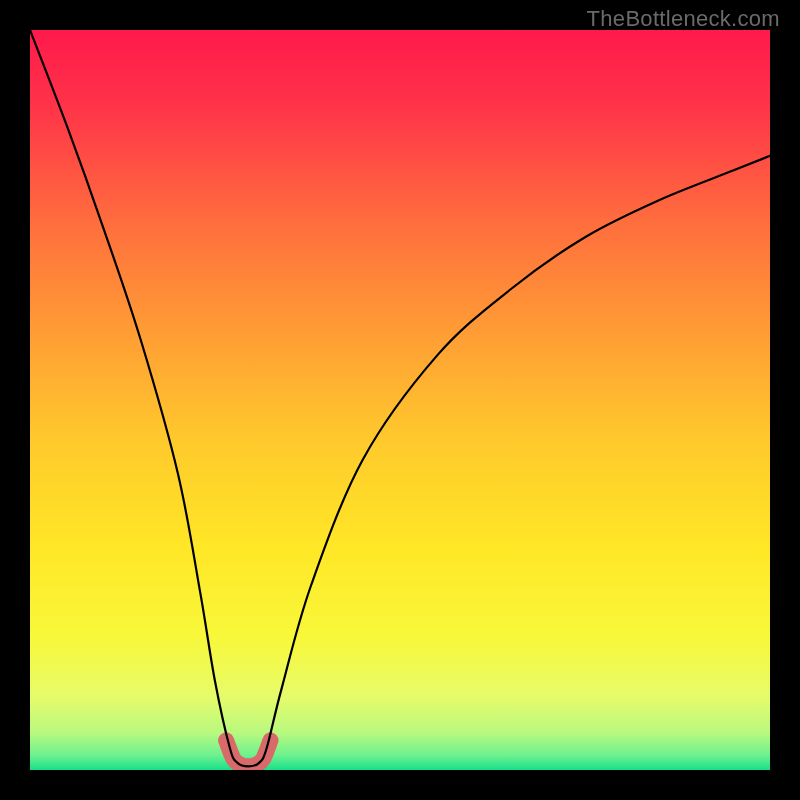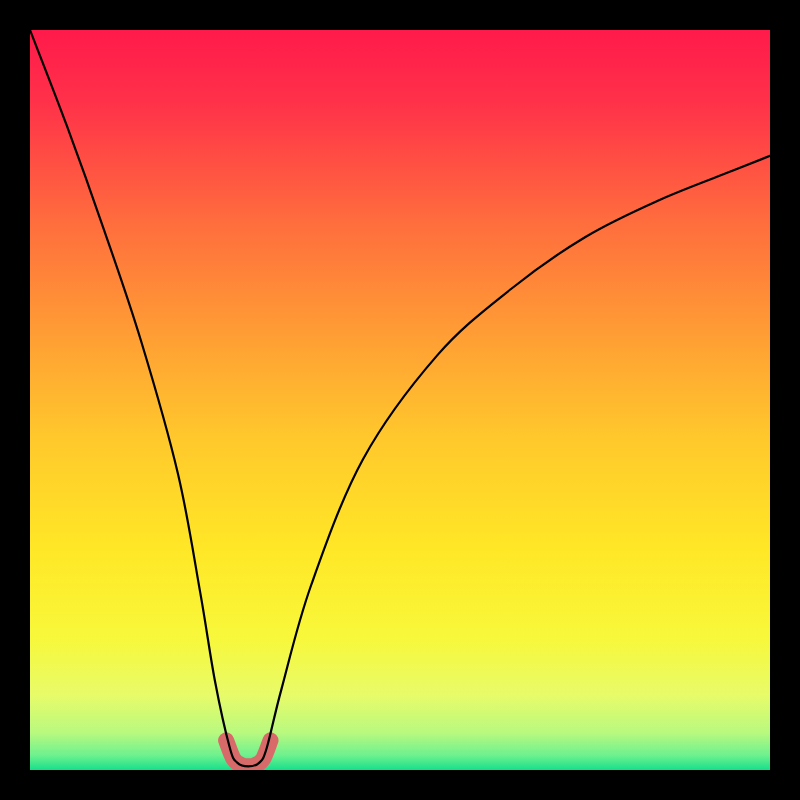--- a/index.html
+++ b/index.html
@@ -7,20 +7,21 @@
   .watermark { position: absolute; top: 6px; right: 20px; color: #6a6a6a; font-size: 22px; font-weight: 500; letter-spacing: 0.3px; z-index: 10; }
   .outer { position: absolute; top: 0; left: 0; width: 800px; height: 800px; background: #000; }
   .plot-area { position: absolute; top: 30px; left: 30px; width: 740px; height: 740px; overflow: hidden; }
   .gradient-bg { position: absolute; top: 0; left: 0; width: 100%; height: 100%; }
   svg.curves { position: absolute; top: 0; left: 0; width: 100%; height: 100%; }
 </style>
 </head>
 <body>
 
 <div class="outer">
+  <div class="watermark">TheBottleneck.com</div>
   <div class="plot-area">
     <svg class="gradient-bg" viewBox="0 0 740 740" preserveAspectRatio="none">
       <defs>
         <linearGradient id="bg-grad" x1="0" y1="0" x2="0" y2="1">
             <stop offset="0%" stop-color="#ff1a4b"></stop>
             <stop offset="10%" stop-color="#ff3249"></stop>
             <stop offset="25%" stop-color="#ff6a3e"></stop>
             <stop offset="40%" stop-color="#ff9a35"></stop>
             <stop offset="55.00000000000001%" stop-color="#ffc82c"></stop>
             <stop offset="70%" stop-color="#ffe726"></stop>

